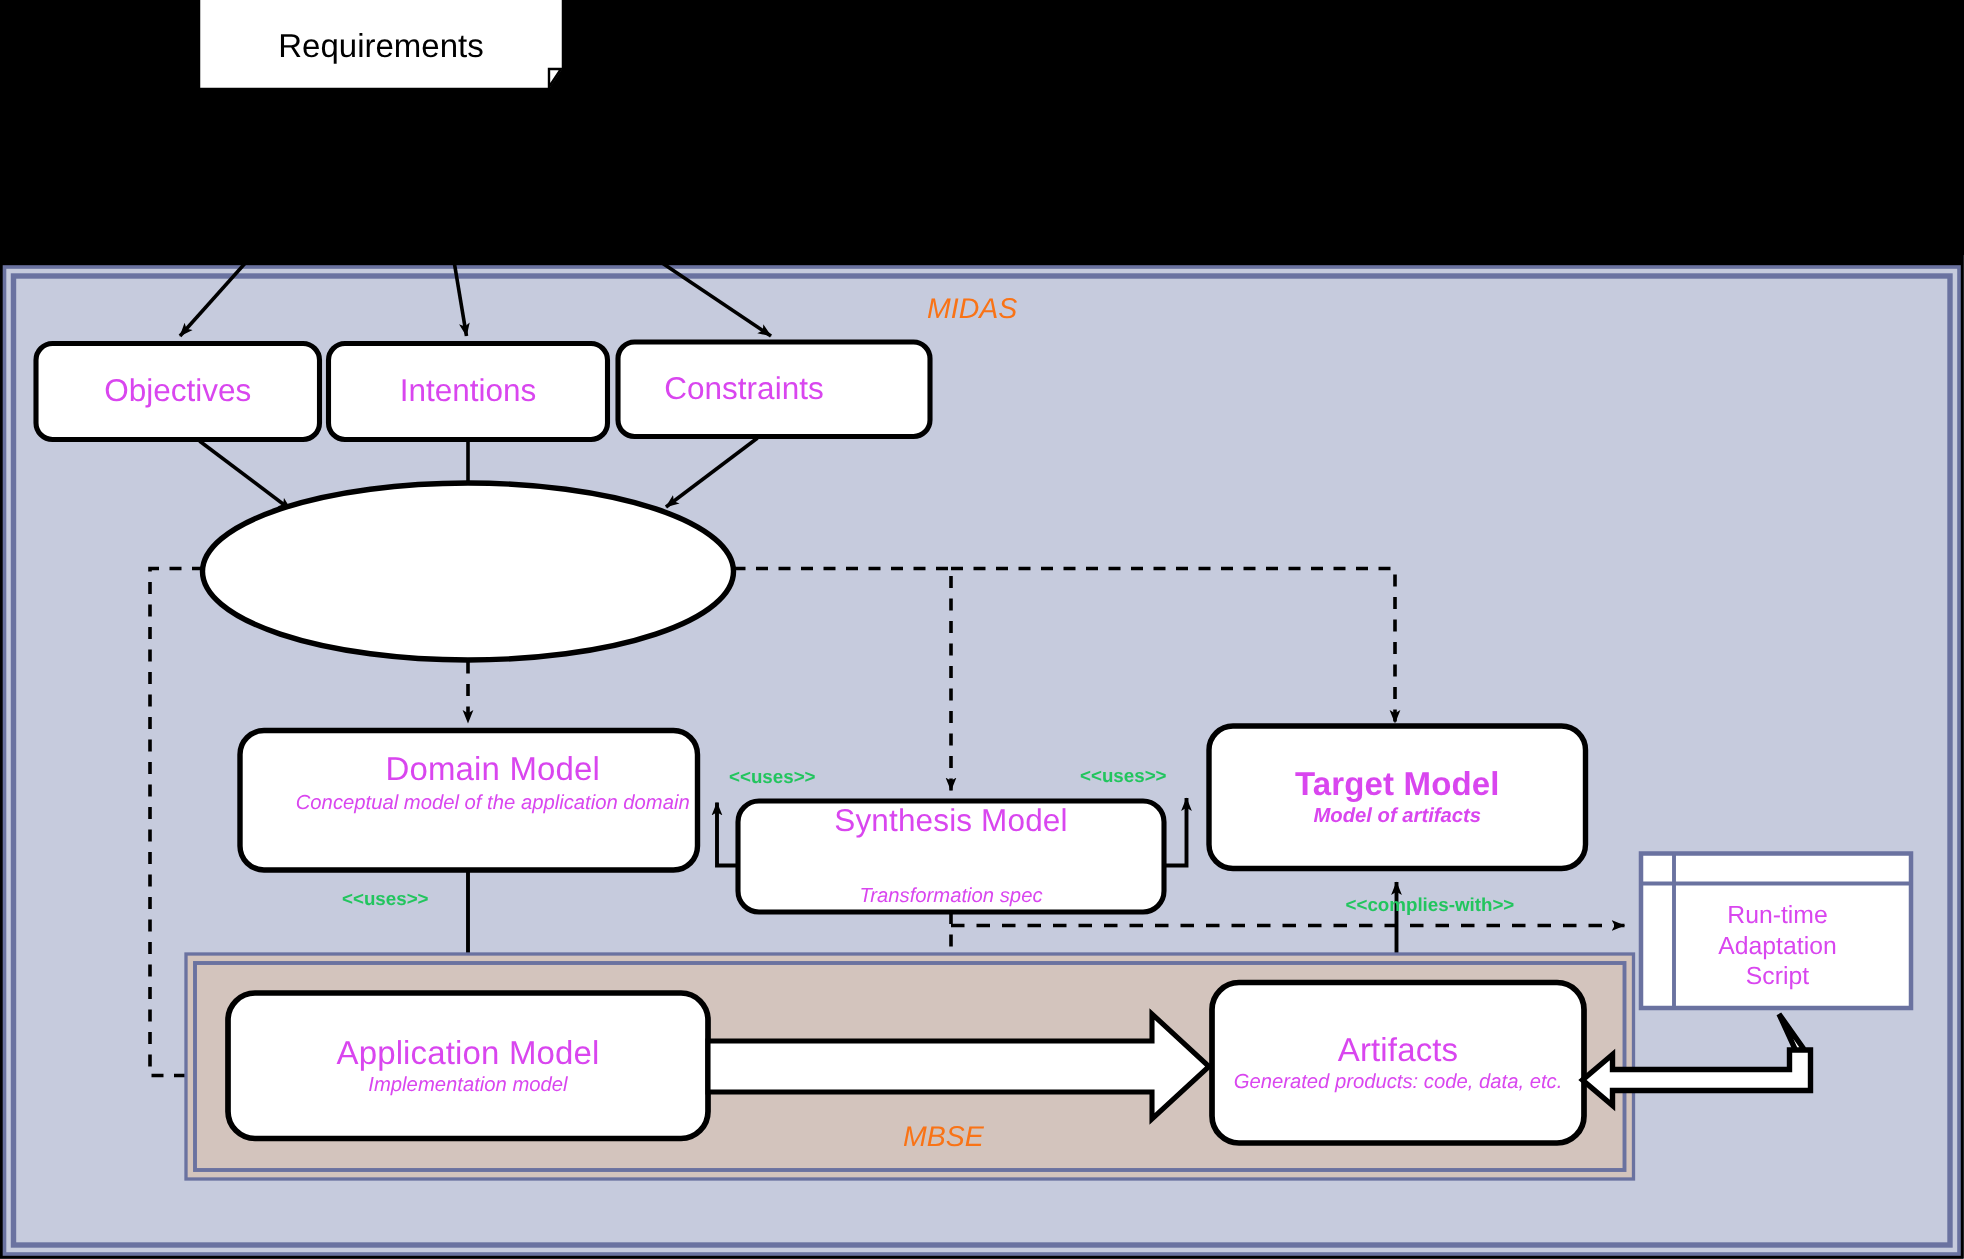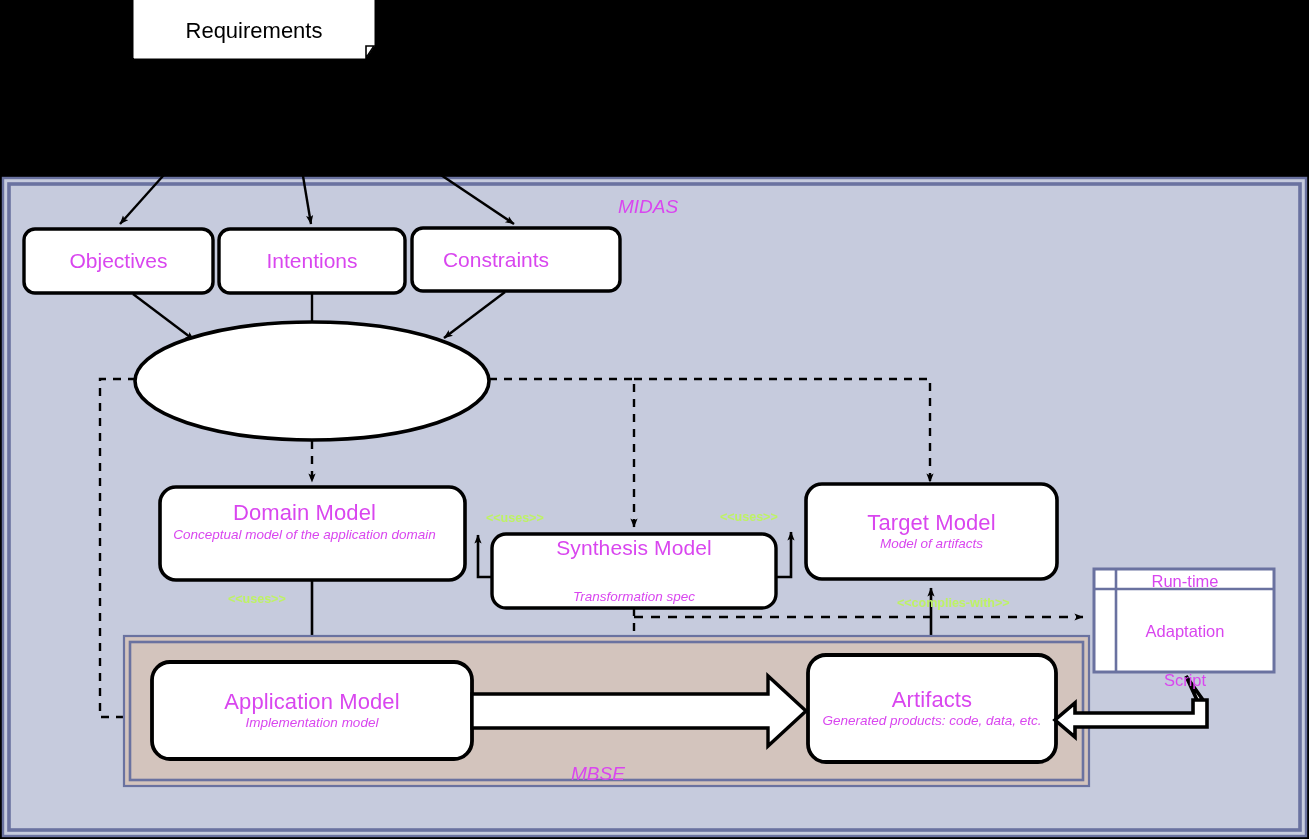--- a/index.html
+++ b/index.html
@@ -24,29 +24,29 @@
   .ttl{font-size:21px;line-height:1.08;letter-spacing:.1px;}
   .ttl.big{font-size:22px;}
   .sub{font-size:13.5px;font-style:italic;line-height:1.18;margin-top:2px;}
   .plain{font-size:21px;}
   .script-txt{font-size:16.5px;line-height:1.25;}
 
   .edge-label{
     position:absolute;
     font-size:12.5px;
     font-weight:bold;
-    color:#bef264;
+    color:#22c55e;
     white-space:nowrap;
     pointer-events:none;
   }
   .zone-label{
     position:absolute;
     font-size:19px;
     font-style:italic;
-    color:#d946ef;
+    color:#f97316;
     white-space:nowrap;
     pointer-events:none;
   }
   .gen-label{
     position:absolute;
     font-size:20px;
     font-style:italic;
     color:#ffffff;
     white-space:nowrap;
     pointer-events:none;
@@ -205,54 +205,54 @@
 
   <div class="node-label" style="left:219px;top:229px;width:186px;height:64px;border-radius:11px;">
     <span class="plain">Intentions</span>
   </div>
 
   <div class="node-label" style="left:412px;top:228px;width:168px;height:63px;">
     <span class="plain">Constraints</span>
   </div>
 
 
-  <div class="node-label" style="left:152px;top:487px;width:305px;height:70px;padding:0 14px;box-sizing:border-box;align-items:center;">
+  <div class="node-label" style="left:176px;top:487px;width:305px;height:70px;padding:0 14px;box-sizing:border-box;align-items:center;">
     <span class="ttl big">Domain Model</span>
     <span class="sub">Conceptual model of the application domain</span>
   </div>
 
   <div class="node-label" style="left:492px;top:534px;width:284px;height:74px;padding:0 12px;box-sizing:border-box;gap:28px;">
     <span class="ttl">Synthesis Model</span>
     <span class="sub">Transformation spec</span>
   </div>
 
-  <div class="node-label" style="left:806px;top:484px;width:251px;height:95px;padding:0 12px;box-sizing:border-box;">
+  <div class="node-label" style="left:806px;top:484px;width:251px;height:95px;padding:0 12px;box-sizing:border-box;font-weight:bold;">
     <span class="ttl big">Target Model</span>
     <span class="sub">Model of artifacts</span>
   </div>
 
   <div class="node-label" style="left:152px;top:662px;width:320px;height:97px;padding:0 14px;box-sizing:border-box;">
     <span class="ttl big">Application Model</span>
     <span class="sub">Implementation model</span>
   </div>
 
   <div class="node-label" style="left:808px;top:655px;width:248px;height:107px;padding:0 12px;box-sizing:border-box;">
     <span class="ttl big">Artifacts</span>
     <span class="sub">Generated products: code, data, etc.</span>
   </div>
 
-  <div class="node-label" style="left:1118px;top:591px;width:134px;height:80px;gap:29px;">
+  <div class="node-label" style="left:1118px;top:591px;width:134px;height:80px;">
     <span class="script-txt">Run-time</span>
     <span class="script-txt">Adaptation</span>
     <span class="script-txt">Script</span>
   </div>
 
   <div class="edge-label" style="left:486px;top:511px;">&lt;&lt;uses&gt;&gt;</div>
   <div class="edge-label" style="left:720px;top:510px;">&lt;&lt;uses&gt;&gt;</div>
   <div class="edge-label" style="left:228px;top:592px;">&lt;&lt;uses&gt;&gt;</div>
   <div class="edge-label" style="left:897px;top:596px;">&lt;&lt;complies-with&gt;&gt;</div>
 
   <div class="gen-label" style="left:472px;top:700px;width:296px;text-align:center;">Generation</div>
 
   <div class="zone-label" style="left:618px;top:196px;">MIDAS</div>
-  <div class="zone-label" style="left:571px;top:748px;margin-top:15px;">MBSE</div>
+  <div class="zone-label" style="left:602px;top:748px;">MBSE</div>
 
 </div>
 
 </body></html>

